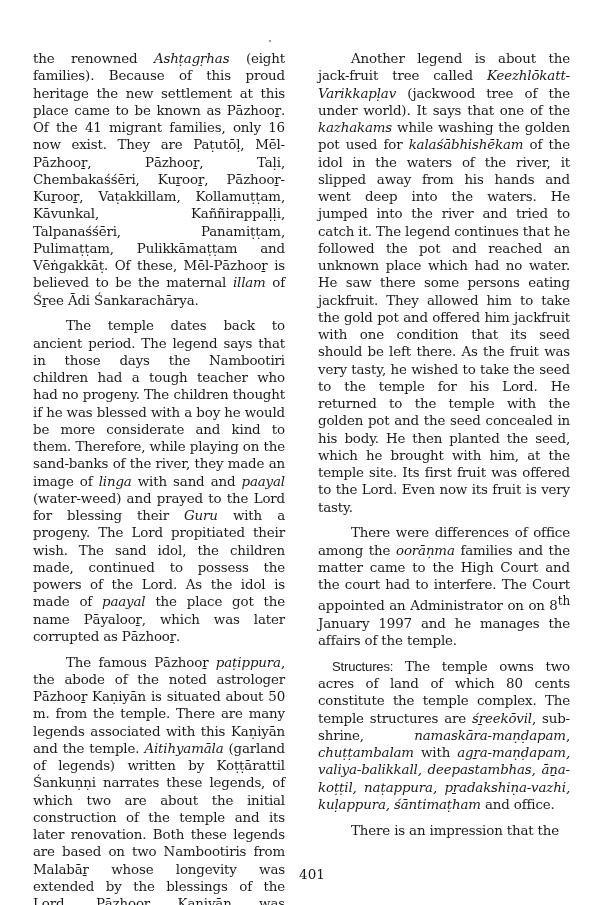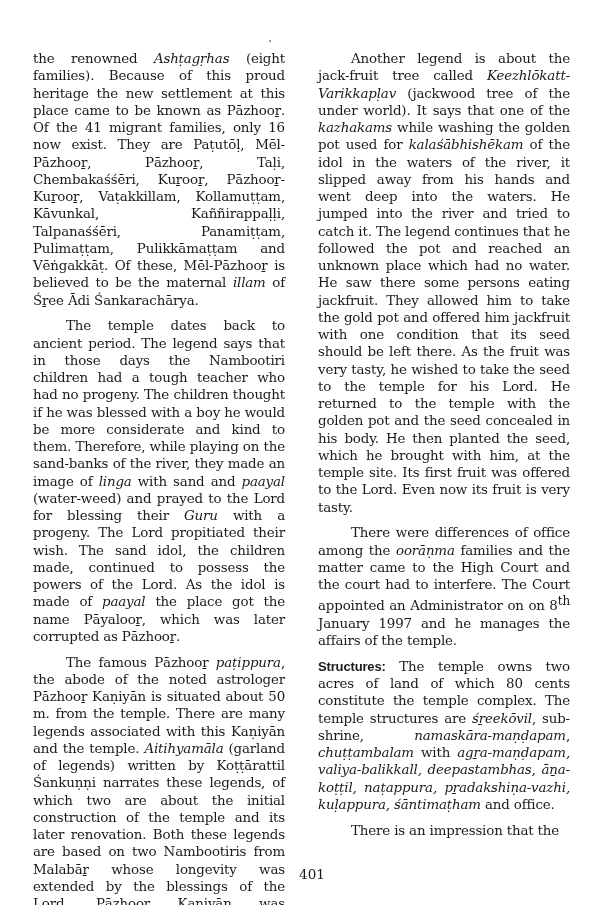--- a/index.html
+++ b/index.html
@@ -5,21 +5,21 @@
   html, body { margin:0; padding:0; background:#ffffff; }
   body { width:600px; height:905px; position:relative; overflow:hidden;
          font-family:"DejaVu Serif","Liberation Serif",serif; color:#1a1a1a; }
   .dot { position:absolute; left:269px; top:40px; width:2px; height:2px; background:#777; border-radius:1px; }
   .col { position:absolute; top:50px; width:252px; font-size:13.4px; line-height:17.25px; text-align:justify; letter-spacing:-0.15px; }
   .col.left { left:33px; }
   .col.right { left:318px; }
   .col p { margin:0 0 8.5px 0; }
   .col p.indent { text-indent:33px; }
   .col em { font-style:italic; }
-  .heading { font-family:"Liberation Sans","DejaVu Sans",sans-serif; font-weight:bold; font-size:13px; }
+  .heading { font-family:"Liberation Sans","DejaVu Sans",sans-serif; font-weight:normal; font-size:13px;margin-left:14px; }
   .pagenum { position:absolute; top:866px; left:0; width:600px; text-align:center; font-size:13.5px;margin-left:12px; }
 </style>
 </head>
 <body>
 
 <div class="dot"></div>
 
 <div class="col left">
   <p><span>the renowned </span><em>Ashṭagṛhas</em><span> (eight families). Because of this proud heritage the new settlement at this place came to be known as Pāzhooṟ. Of the 41 migrant families, only 16 now exist. They are Paṭutōḷ, Mēl-Pāzhooṟ, Pāzhooṟ, Taḷi, Chembakaśśēri, Kuṟooṟ, Pāzhooṟ-Kuṟooṟ, Vaṭakkillam, Kollamuṭṭam, Kāvunkal, Kaññirappaḷḷi, Talpanaśśēri, Panamiṭṭam, Pulimaṭṭam, Pulikkāmaṭṭam and Vēṅgakkāṭ. Of these, Mēl-Pāzhooṟ is believed to be the maternal </span><em>illam</em><span> of Śṟee Ādi Śankarachārya.</span></p>
   <p class="indent"><span>The temple dates back to ancient period. The legend says that in those days the Nambootiri children had a tough teacher who had no progeny. The children thought if he was blessed with a boy he would be more considerate and kind to them. Therefore, while playing on the sand-banks of the river, they made an image of </span><em>linga</em><span> with sand and </span><em>paayal</em><span> (water-weed) and prayed to the Lord for blessing their </span><em>Guru</em><span> with a progeny. The Lord propitiated their wish. The sand idol, the children made, continued to possess the powers of the Lord. As the idol is made of </span><em>paayal</em><span> the place got the name Pāyalooṟ, which was later corrupted as Pāzhooṟ.</span></p>

